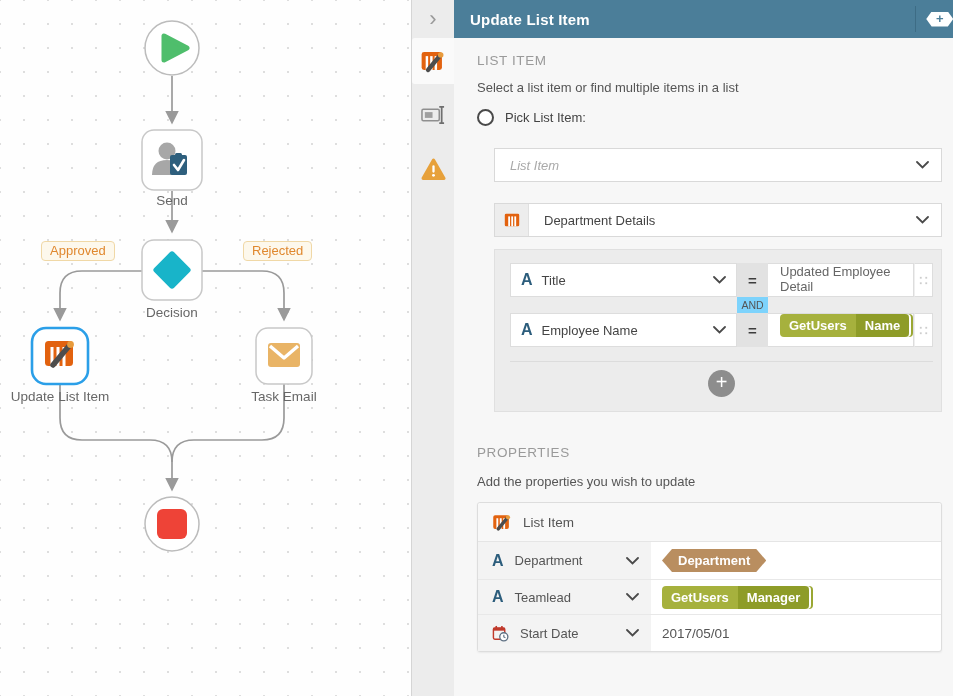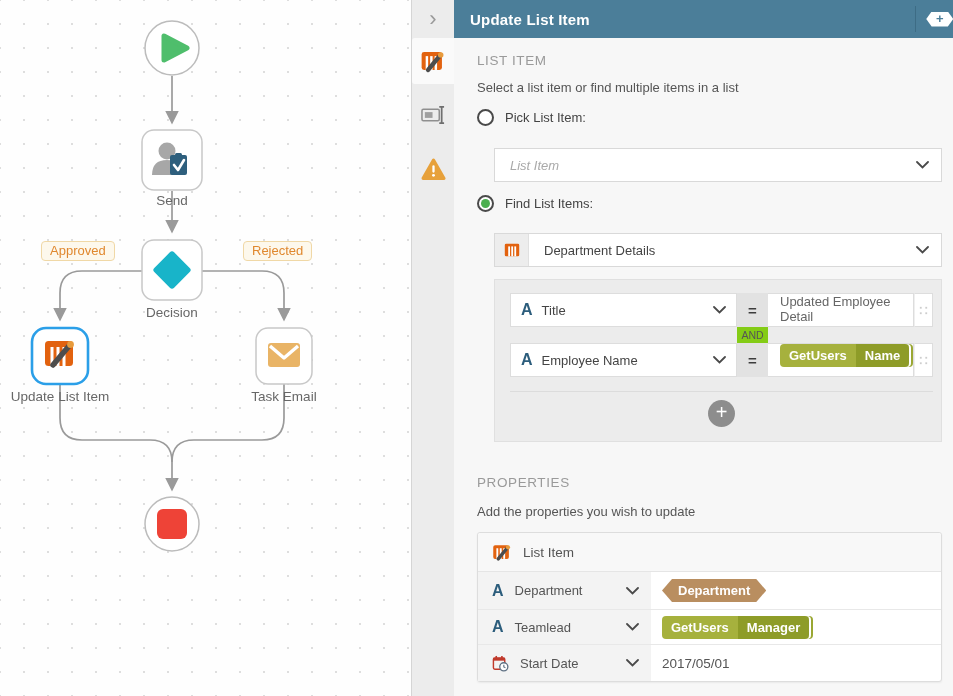--- a/index.html
+++ b/index.html
@@ -76,21 +76,21 @@
     justify-content:center; font-size:15px; font-weight:700; color:#3c3c3c; }
   .val-cell { flex:1; background:#fff; border:1px solid #ddd; border-left:none;
     display:flex; align-items:flex-start; padding:0 4px 0 12px; }
   .val-text { font-size:13px; color:#666; }
   .handle-cell { width:19px; background:#fff; border:1px solid #ddd;
     border-left:1px solid #efefef; display:flex; align-items:center;
     justify-content:center; cursor:grab; }
   .handle-dots { width:13px; height:13px;
     background-image:radial-gradient(#cdcdcd 1.1px, transparent 1.25px);
     background-size:5.5px 5.5px; background-position:1px 1px; }
-  .and-strip { margin-left:227px; width:31px; height:16px; background:#84cc16;
+  .and-strip { margin-left:227px; width:31px; height:16px; background:#7dd3fc;
     display:flex; align-items:center; justify-content:center; font-size:10.5px;
     color:#555; }
   .cond-divider { height:1px; background:#dcdcdc; margin-top:14px; }
   .add-circle { width:27px; height:27px; border-radius:50%; background:#8d8d8d;
     color:#fff; font-size:20px; line-height:25px; text-align:center;
     margin:8px auto 2px; cursor:pointer; }
 
   .tag-hex { display:inline-block; background:#b98e60; color:#fff;
     font-size:13px; font-weight:700; padding:4px 16px;
     clip-path:polygon(10px 0,calc(100% - 10px) 0,100% 50%,calc(100% - 10px) 100%,10px 100%,0 50%); }
@@ -242,24 +242,20 @@
 
       <div class="dropdown" style="margin-top:22px;">
         <div class="dd-text placeholder">List Item</div>
         <div class="dd-chevron">
           <svg class="chev" width="13" height="8" viewBox="0 0 13 8">
               <path d="M1 1 L6.5 6.5 L12 1" stroke="#4a4a4a" stroke-width="1.8" fill="none" stroke-linecap="round"></path>
             </svg>
         </div>
       </div>
 
-      <div class="radio-row" style="margin-top:13px;">
-        <div class="radio selected"></div>
-        <div class="radio-label">Find List Items:</div>
-      </div>
 
       <div class="dropdown with-icon">
         <div class="dd-iconcell">
           <svg width="18" height="18" viewBox="0 0 20 20">
             <rect x="2" y="3" width="16" height="14" rx="1.5" fill="#e2620f"></rect>
             <rect x="5.8" y="6" width="2" height="11" fill="#fff"></rect>
             <rect x="9.2" y="6" width="2" height="11" fill="#fff"></rect>
             <rect x="12.6" y="6" width="2" height="11" fill="#fff"></rect>
           </svg>
         </div>

